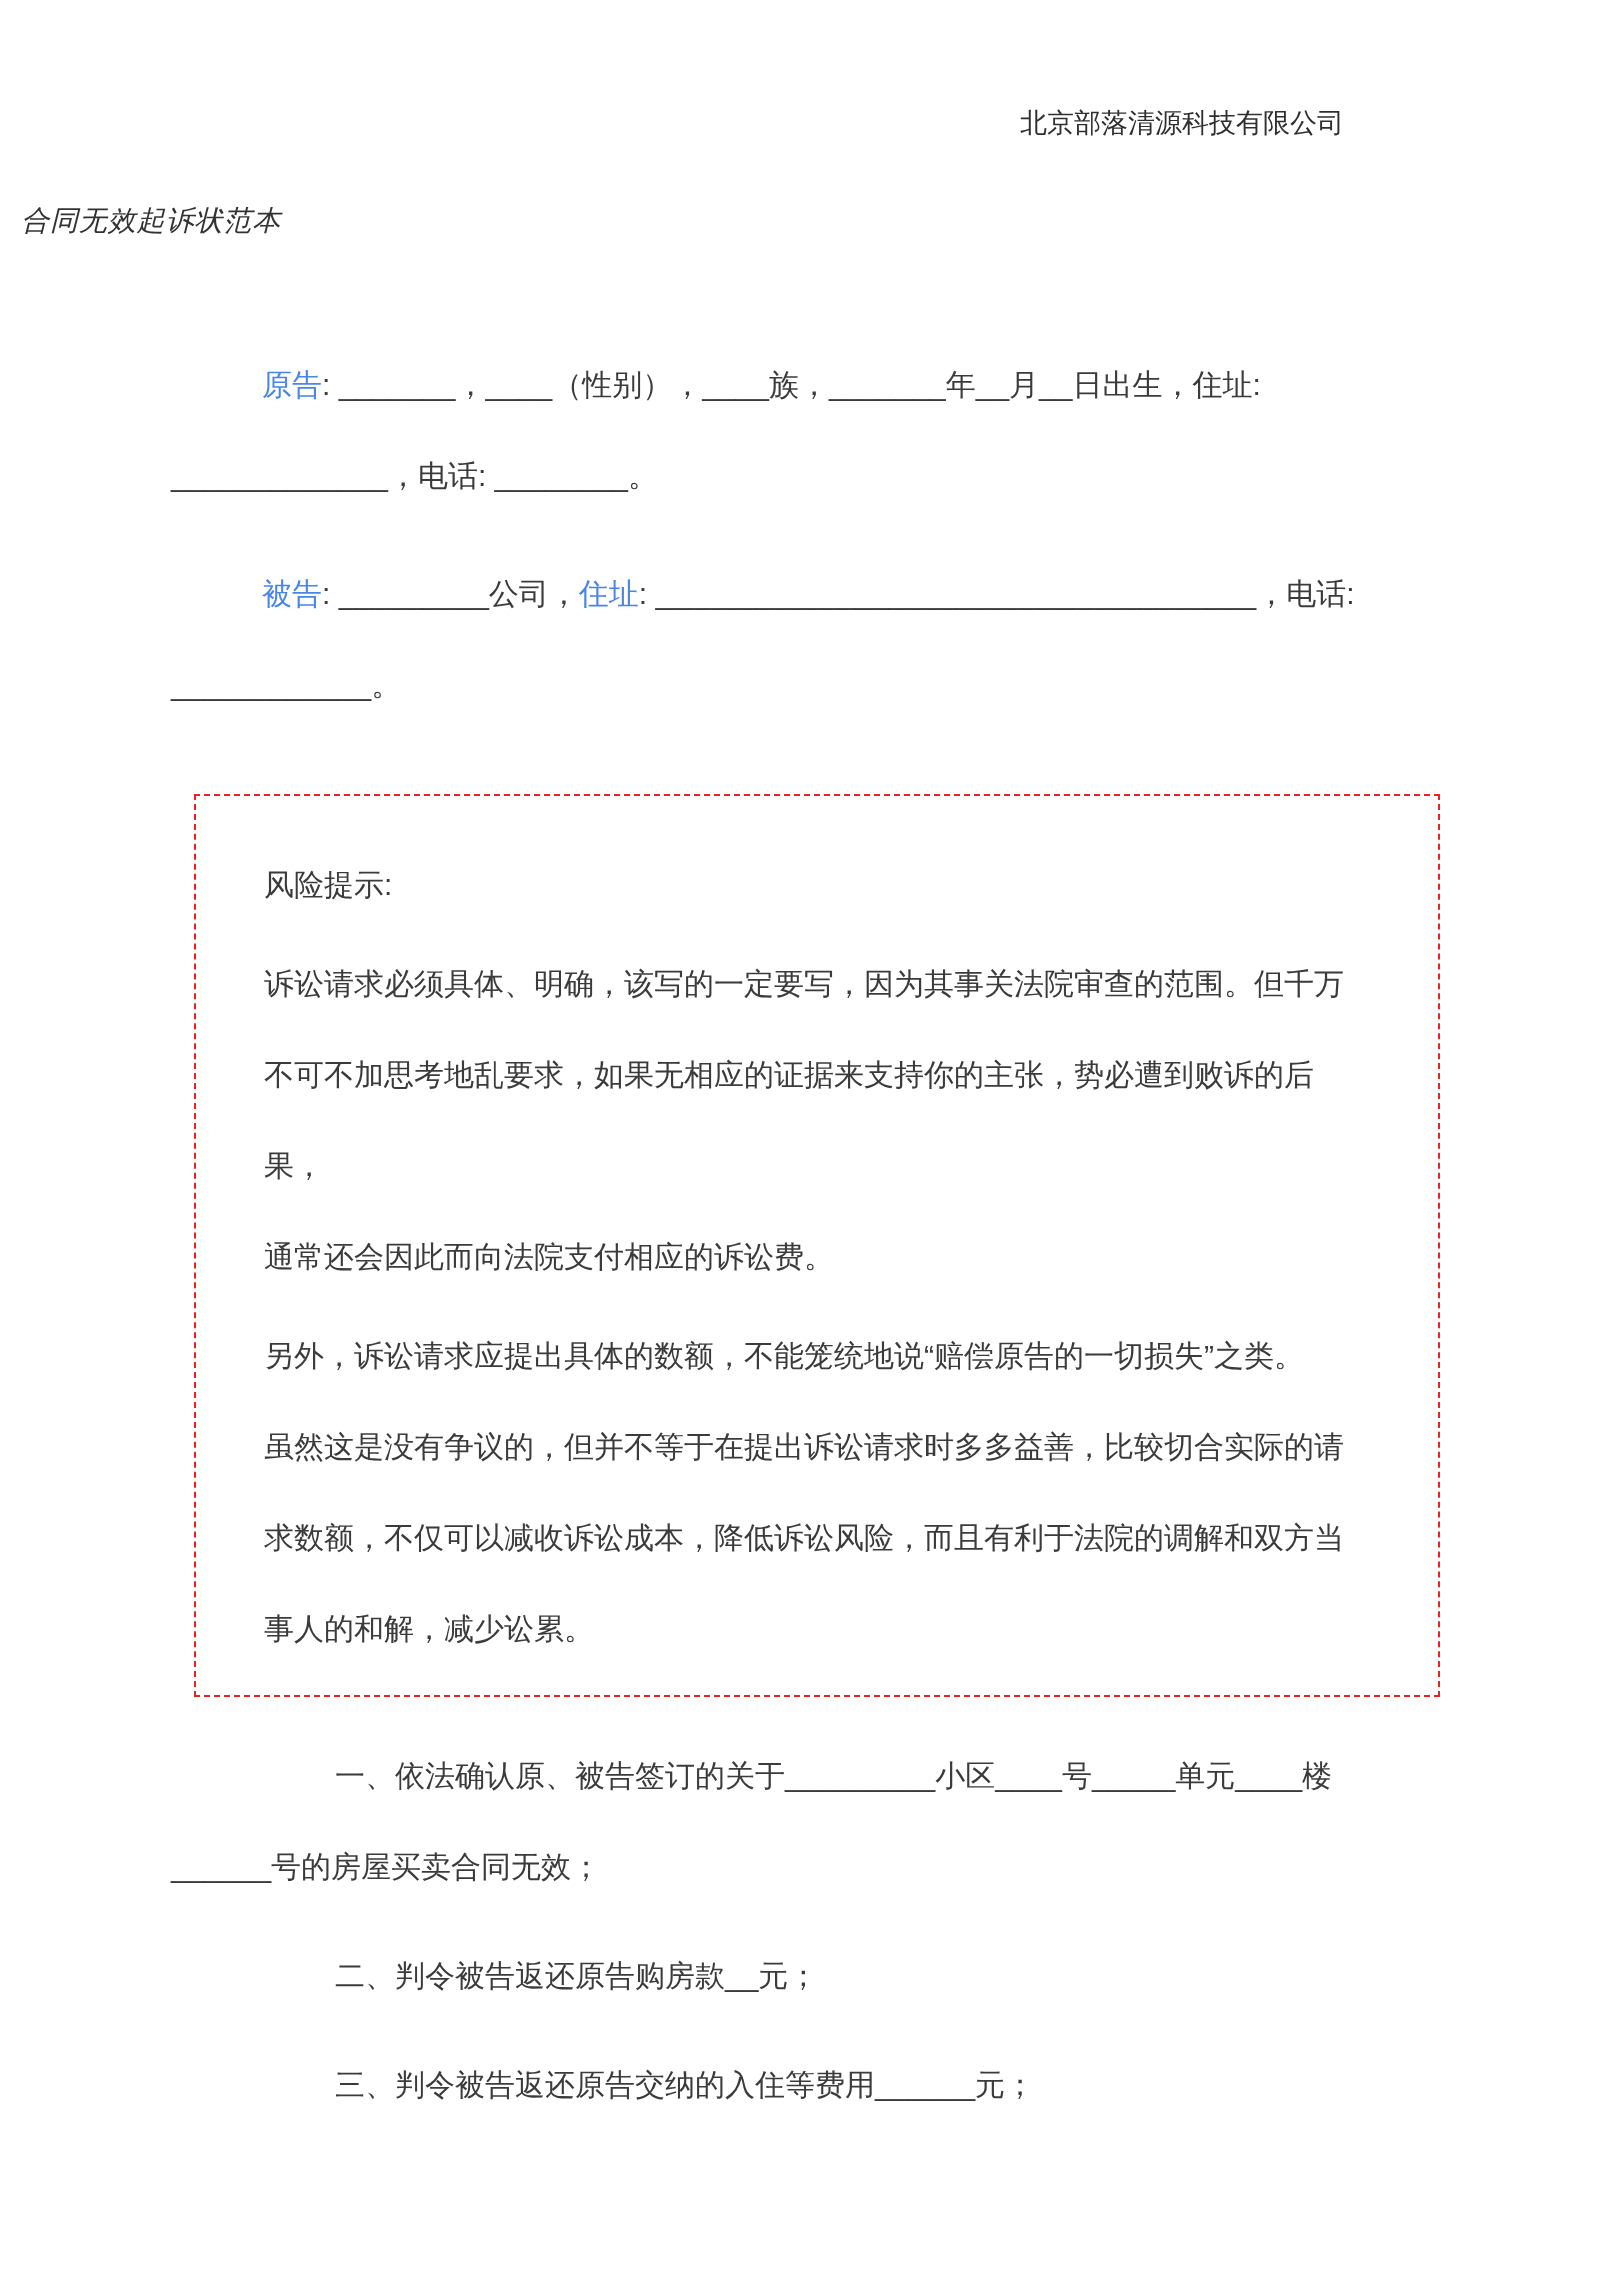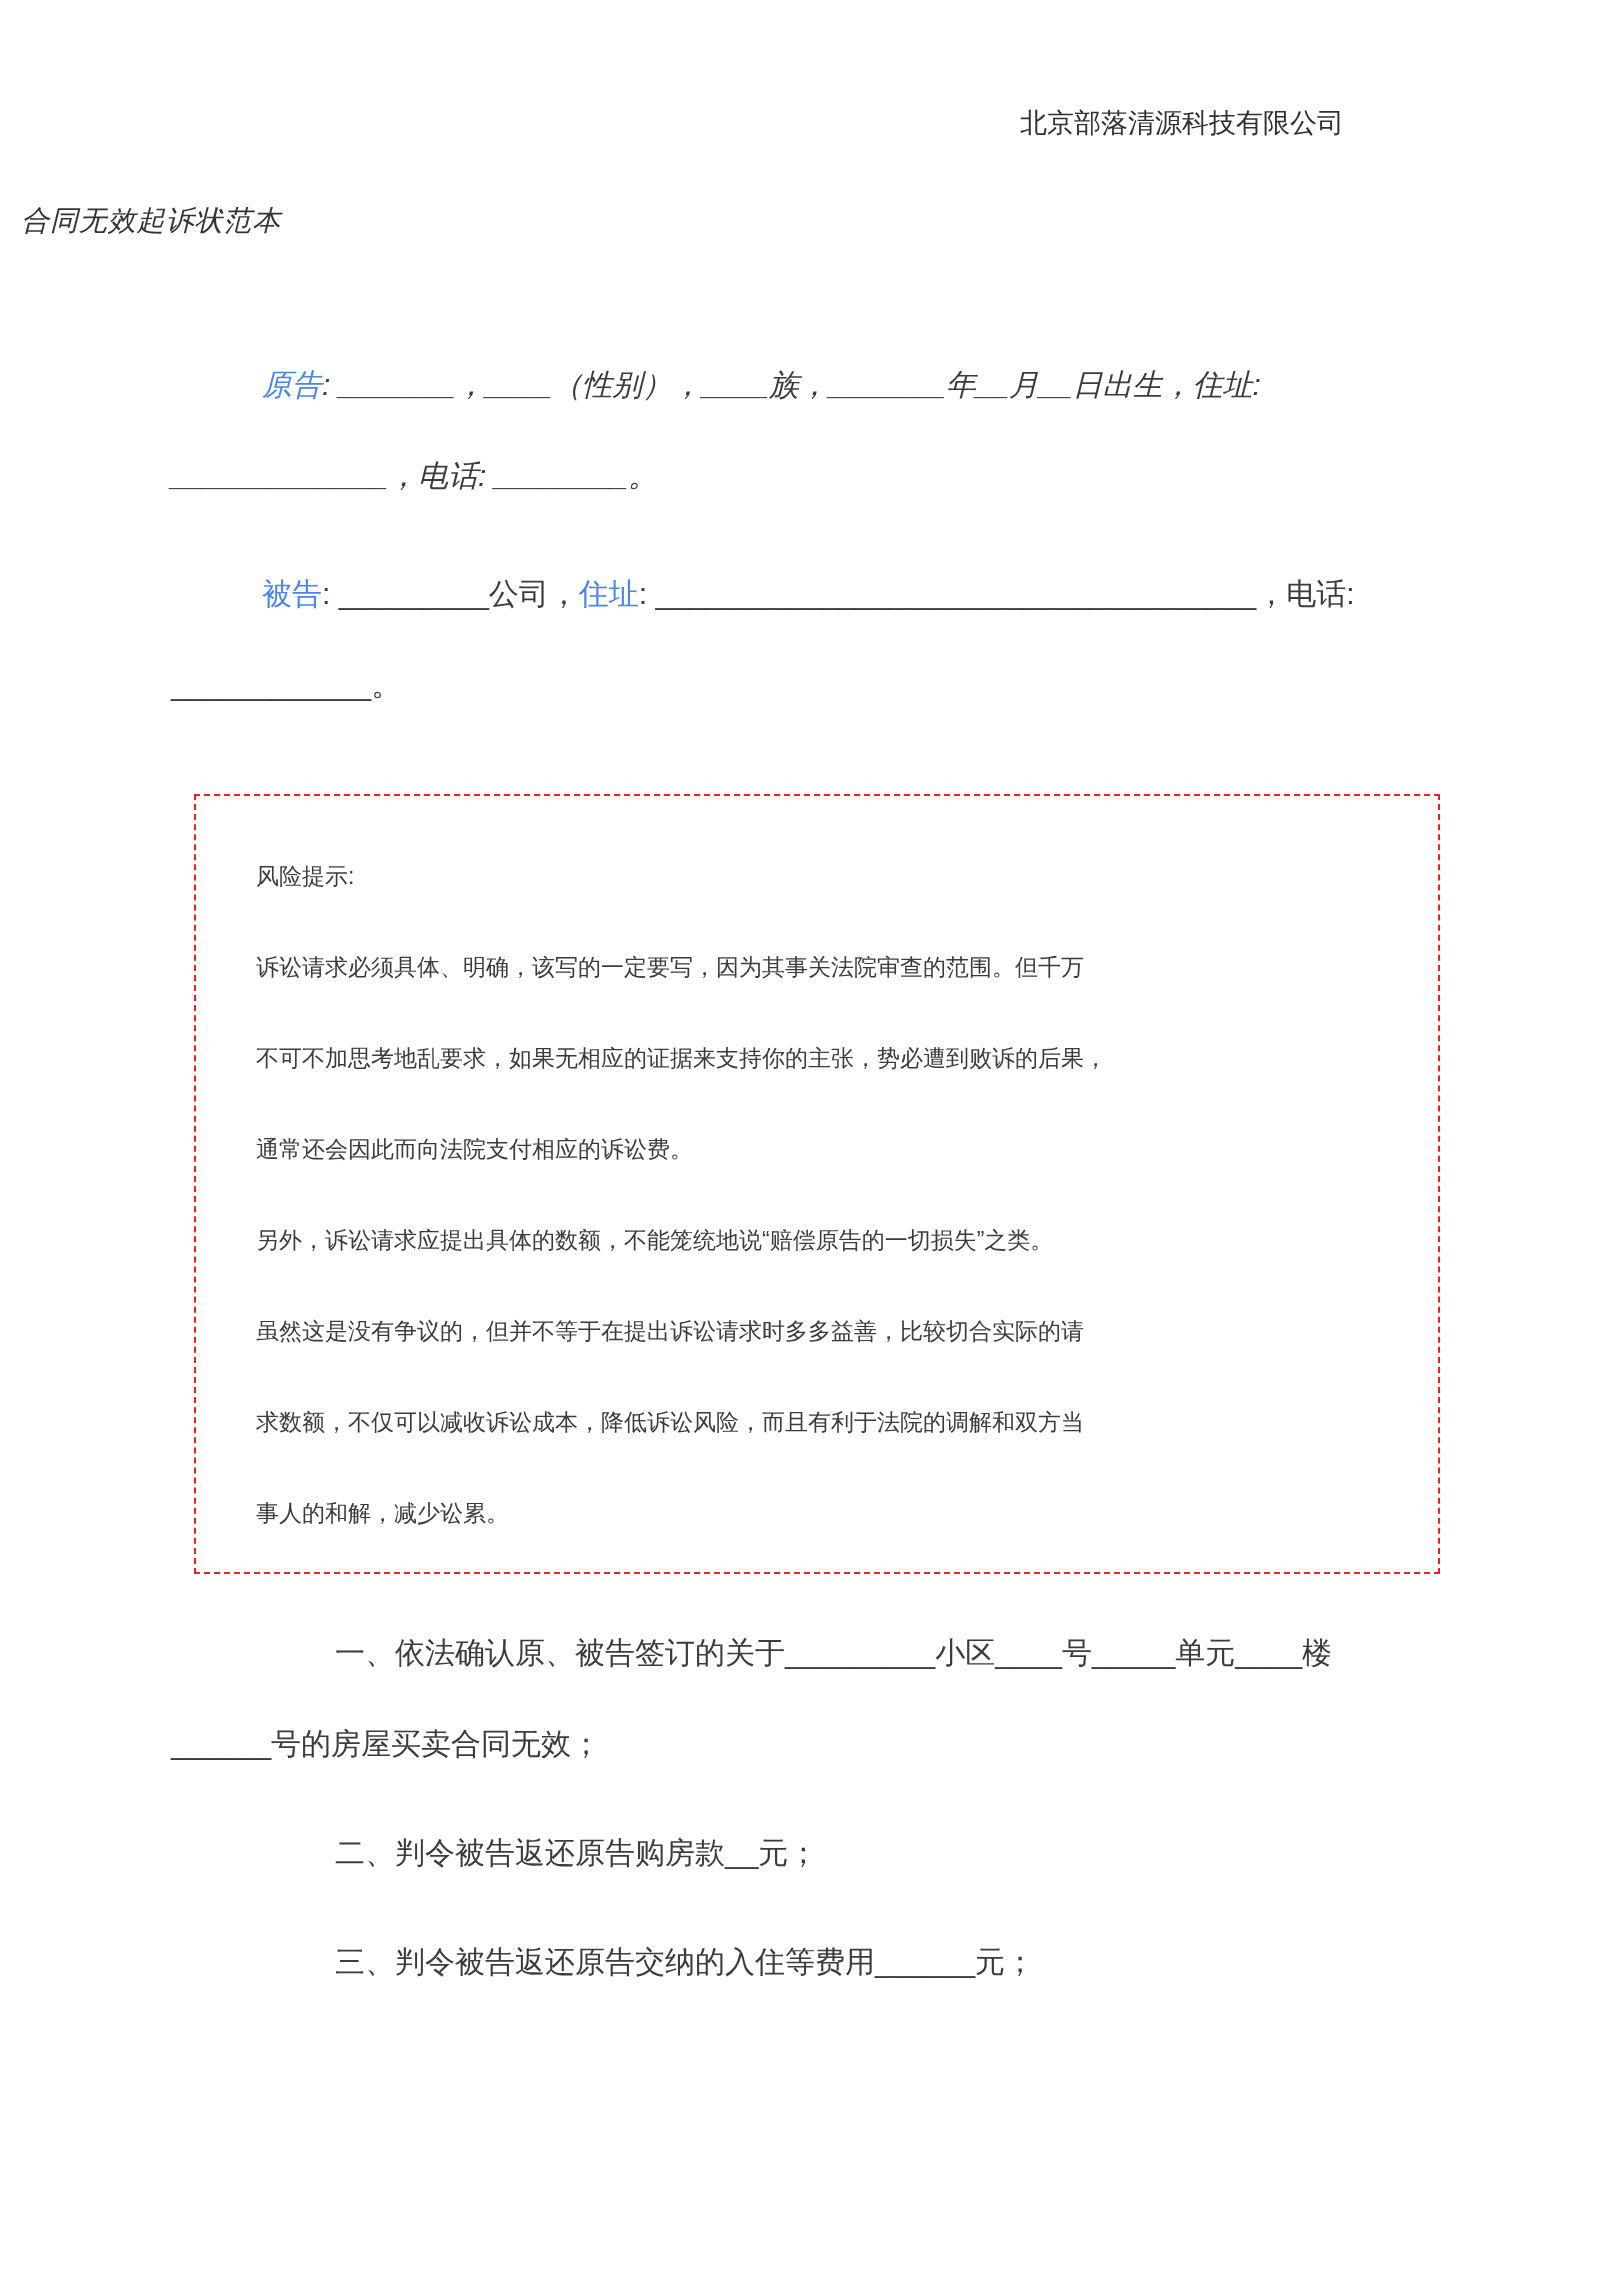--- a/index.html
+++ b/index.html
@@ -27,34 +27,34 @@
     color:#333333;
     letter-spacing:0.9px;
     font-style:italic;
   }
   .para{
     margin:0 150px;
     font-size:30px;
     line-height:91px;
     word-break:break-all;
   }
-  .p-plaintiff{margin-top:91px;text-indent:91px;font-style:italic;}
+  .p-plaintiff{margin-top:91px;text-indent:91px;}
   .p-defendant{margin-top:27px;text-indent:91px;}
   .accent{color:var(--accent,#4a86e8);}
 
   .risk-box{
     margin:64px 0 0 173px;
     width:1246px;
     box-sizing:border-box;
     border:2.7px dashed var(--danger,#ee2020);
     padding:35px 80px 12.7px 60px;
   }
   .risk-box p{
-    margin:0;
-    font-size:23px;
+    margin:8px;
+    font-size:30px;
     line-height:91px;
     word-break:break-all;
   }
 
   .req-heading{
     margin:56px 150px 0 150px;
     text-indent:164px;
     font-size:30px;
     font-weight:700;
     line-height:58px;

